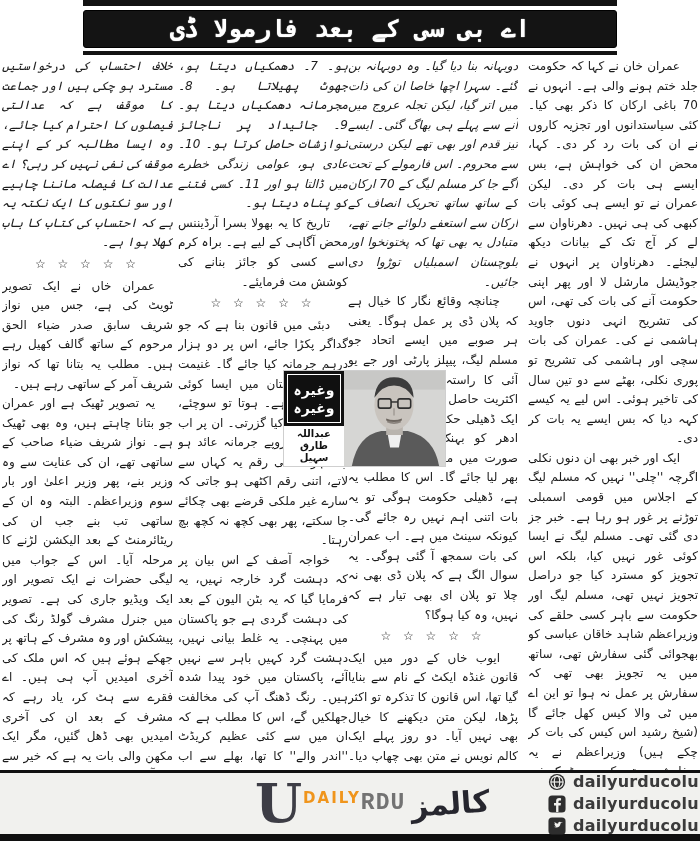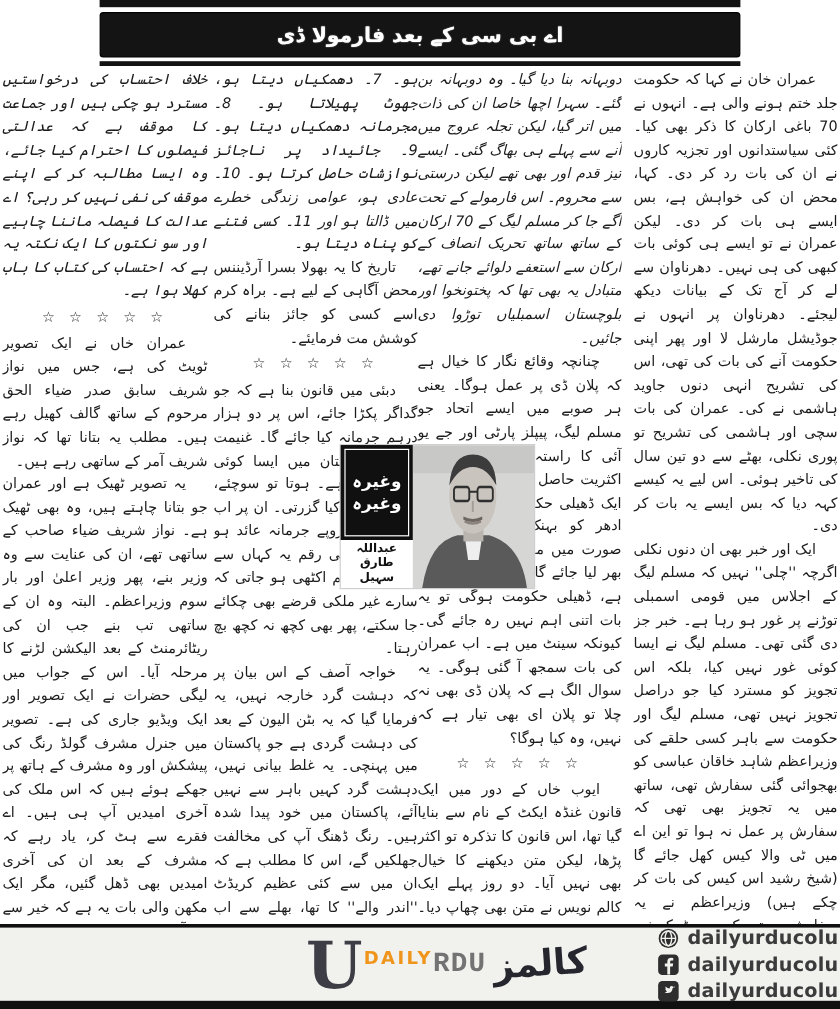--- a/index.html
+++ b/index.html
@@ -11,43 +11,43 @@
   }
   
   .masthead { position:absolute; left:83px; top:0; width:534px; }
   .mast-rule-top { height:6px; background:#121212; }
   .mast-bar {
     margin-top:4px; height:38px; background:#141414;
     border:1px solid #000; border-radius:3px;
     display:flex; align-items:center; justify-content:center;
   }
   .mast-title {
-    color:#ffffff; font-size:17px; font-weight:bold; direction:rtl;
-    letter-spacing:1px; text-shadow:0 0 1px #fff;
+    color:#ffffff; font-size:24px; font-weight:bold; direction:rtl;
+    letter-spacing:1px; text-shadow:0 0 1px #fff;font-family:Liberation Mono, monospace;
   }
   .mast-rule-bottom { margin-top:3px; height:4px; background:#121212; }
   
   .col {
     position:absolute; top:57px; height:713px; overflow:hidden;
     direction:rtl; text-align:justify; color:#1c1c1c;
     font-size:12px; line-height:19.6px;
   }
   .col-1 { right:2px;  width:170px; }
   .col-2 { right:182px; width:170px; }
   .col-3 { right:352px; width:170px; }
   .col-4 { right:527px; width:171px; }
   .para { text-indent:18px; }
   .para.cont { text-indent:0;font-style:italic; }
   .stars {
     text-align:center; text-indent:0; letter-spacing:4px;
     font-size:12px; color:#2a2a2a; padding:2px 0;
   }
   
   .byline-box {
-    position:absolute; left:283px; top:370px; width:163px; height:121px;
+    position:absolute; left:283px; top:370px; width:163px; height:97px;
     background:#ffffff; z-index:5; border:1px solid #cfcfcf;
     display:flex; flex-direction:column;
   }
   .byline-top { display:flex; flex:1; }
   .byline-left { width:60px; display:flex; flex-direction:column; }
   .column-name-box {
     background:#101010; color:#fff; flex:1;
     display:flex; flex-direction:column; align-items:center; justify-content:center;
     direction:rtl; font-size:14px; font-weight:bold; line-height:18px;
     border:2px solid #101010; outline:1px solid #fff; outline-offset:-4px;

